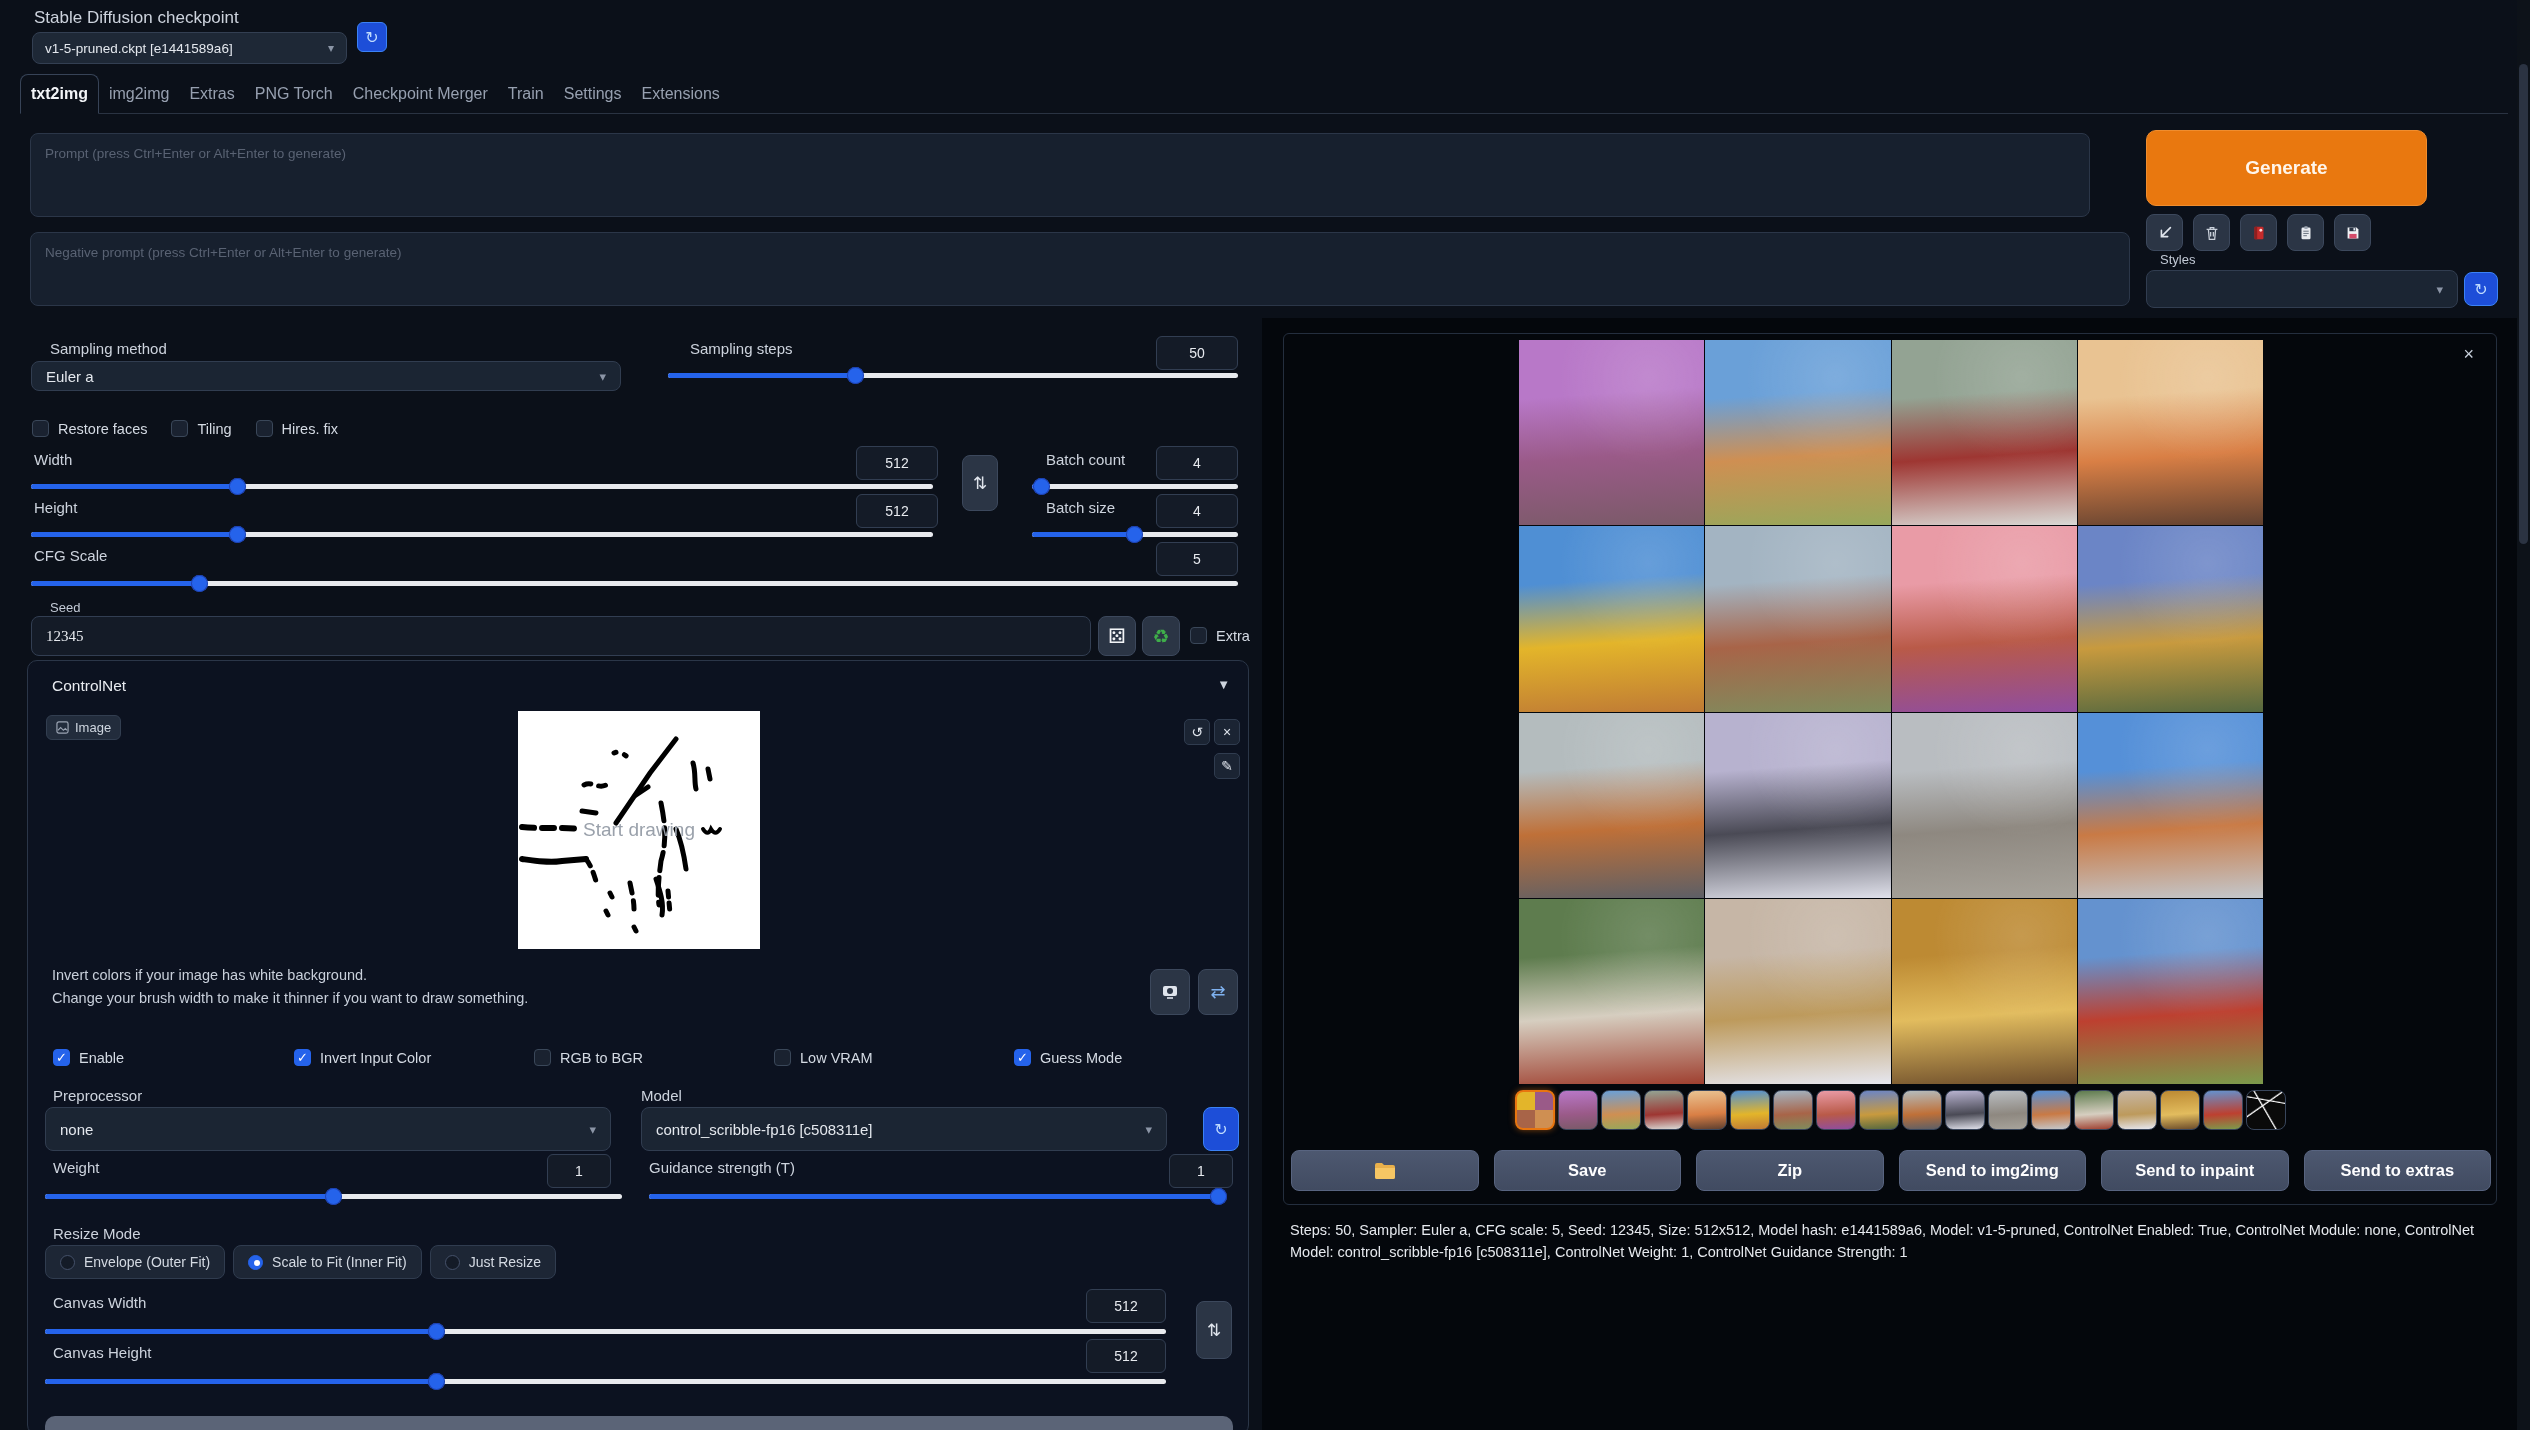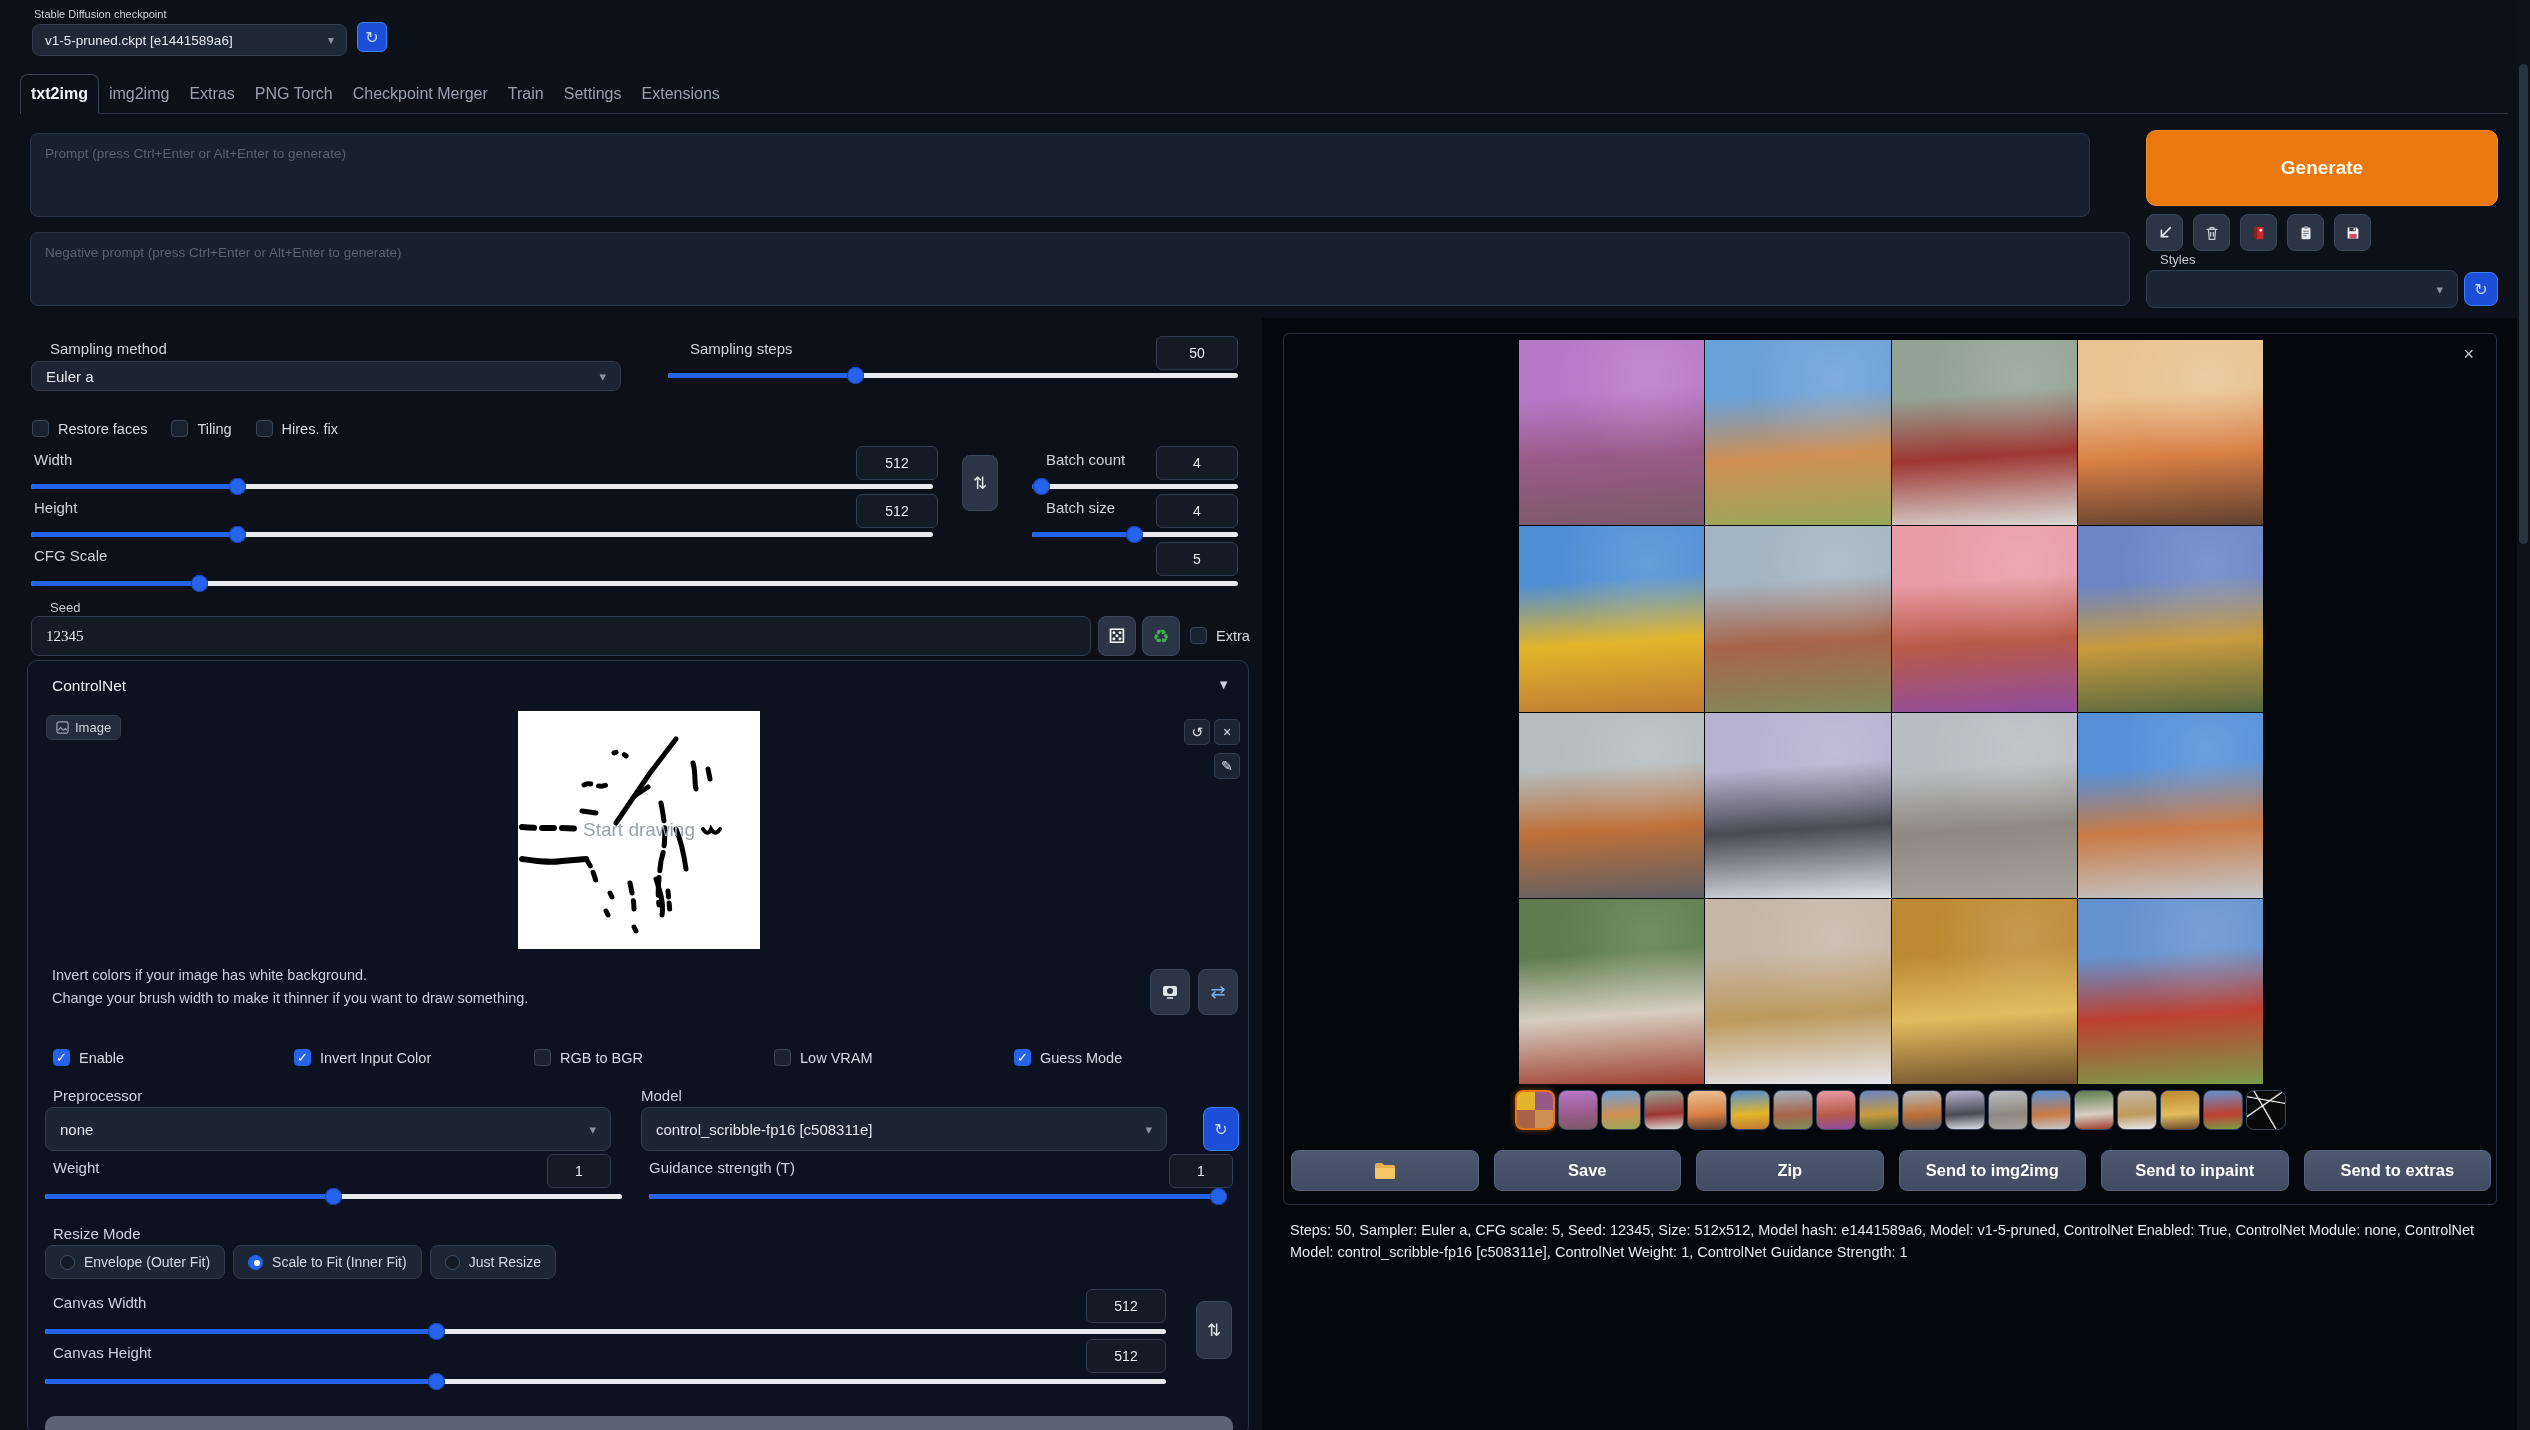--- a/index.html
+++ b/index.html
@@ -22,41 +22,41 @@
   .slider .fill{position:absolute;left:0;top:0;height:5px;background:#2563eb;border-radius:3px;}
   .slider .handle{position:absolute;top:1px;width:17px;height:17px;border-radius:50%;background:#2563eb;
                   box-shadow:0 0 0 1px #1e40af inset;}
   .cb{display:inline-block;width:17px;height:17px;border-radius:4px;background:#1a2230;border:1px solid #3a4759;
       color:#fff;font-size:13px;line-height:16px;text-align:center;flex:none;}
   .cb.checked{background:#2563eb;border-color:#2563eb;}
   .cbitem{display:flex;align-items:center;gap:9px;font-size:14.5px;color:#d4dae3;}
 
   
   .ckpt-wrap{position:absolute;left:32px;top:8px;}
-  .ckpt-label{font-size:11px;color:#cdd3dd;margin:0 0 4px 2px;}
+  .ckpt-label{font-size:17px;color:#cdd3dd;margin:0 0 4px 2px;}
   .ckpt-box{width:315px;height:32px;background:#1e2836;border:1px solid #333f52;border-radius:8px;
             display:flex;align-items:center;padding:0 12px;font-size:13.5px;color:#e4e8ee;}
   .ckpt-box .caret{margin-left:auto;color:#8b95a6;font-size:12px;}
   .ckpt-refresh{position:absolute;left:357px;top:22px;width:30px;height:30px;border-radius:6px;
                 display:flex;align-items:center;justify-content:center;font-size:16px;}
 
   
   .tabbar{position:absolute;left:20px;right:22px;top:72px;display:flex;align-items:flex-end;
           border-bottom:1px solid #2a3342;height:42px;}
   .tab{padding:10px 10px;font-size:16px;color:#97a0b0;cursor:pointer;}
   .tab.active{color:#f3f5f8;font-weight:700;background:#0b1019;border:1px solid #374357;border-bottom:1px solid #0b1019;
               border-radius:8px 8px 0 0;margin-bottom:-1px;}
 
   
   textarea.prompt{position:absolute;background:#17202e;border:1px solid #2b3648;border-radius:8px;resize:none;
                   color:#e4e8ee;font-size:13.5px;padding:12px 14px;outline:none;}
   textarea.prompt::placeholder{color:#596273;}
 
   
-  .generate-btn{position:absolute;left:2146px;top:130px;width:352px;height:76px;background:#e9780f;
+  .generate-btn{position:absolute;left:2146px;top:130px;width:281px;height:76px;background:#e9780f;
                 border:1px solid #f08d2e;border-radius:10px;color:#fff6ec;font-size:19px;font-weight:700;
                 display:flex;align-items:center;justify-content:center;cursor:pointer;}
   .action-row{position:absolute;left:2146px;top:214px;display:flex;gap:10px;}
   .action-row .abtn{width:37px;height:37px;background:#2b3545;border:1px solid #3c485c;border-radius:8px;
                     display:flex;align-items:center;justify-content:center;cursor:pointer;}
   .styles-label{position:absolute;left:2160px;top:252px;font-size:13px;color:#c3cad6;}
   .styles-box{left:2146px;top:270px;width:312px;height:38px;}
   .styles-refresh{left:2464px;top:272px;width:34px;height:34px;font-size:16px;}
 
   

